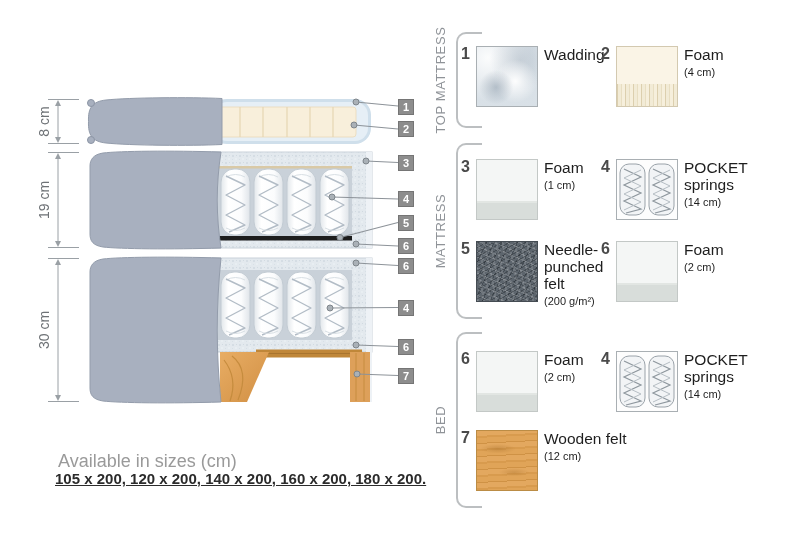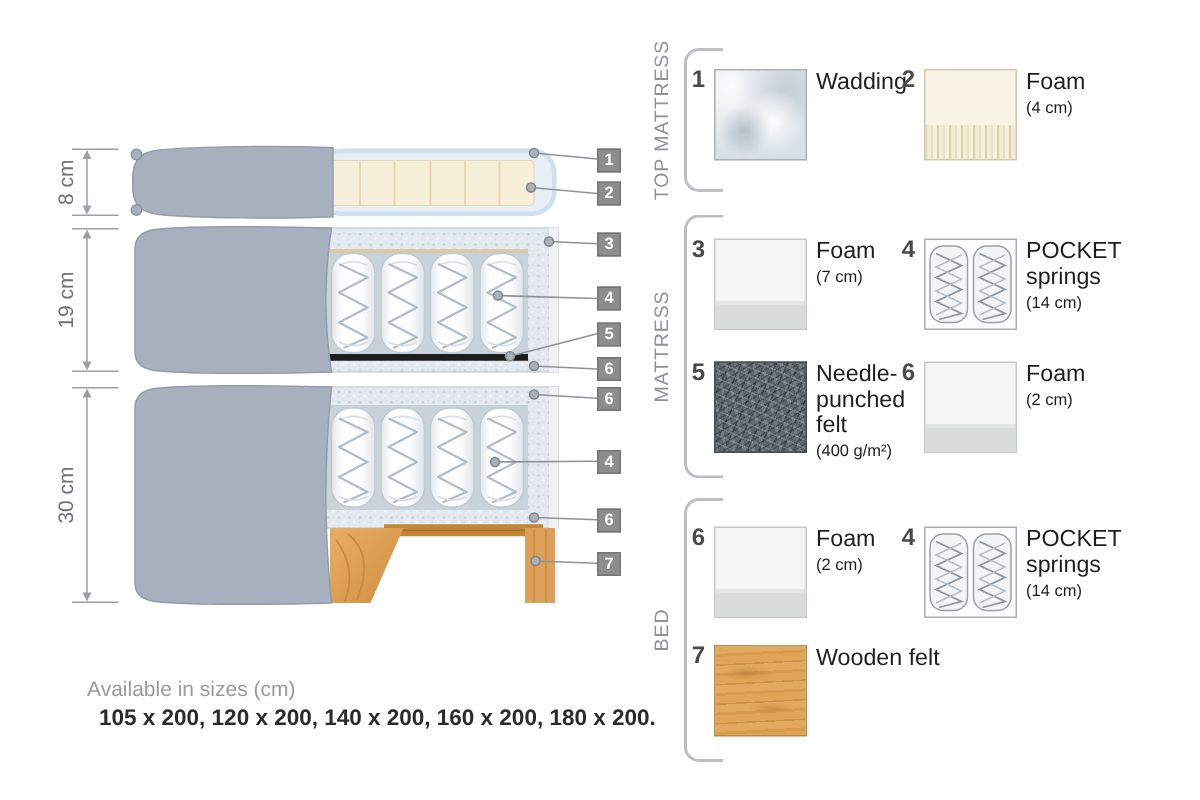--- a/index.html
+++ b/index.html
@@ -45,22 +45,22 @@
     repeating-linear-gradient(78deg, rgba(255,255,255,.12) 0 2px, transparent 2px 6px),
     repeating-linear-gradient(-65deg, rgba(18,24,30,.32) 0 1px, transparent 1px 7px);}
   .sw-wood{border-color:#bb8c45;background:
     radial-gradient(ellipse 30px 8px at 35% 30%, rgba(156,101,33,.35), transparent 60%),
     radial-gradient(ellipse 26px 7px at 62% 70%, rgba(156,101,33,.3), transparent 60%),
     repeating-linear-gradient(177deg, #e3a85f 0 5px, #d89b4e 5px 7px, #e0a458 7px 12px, #cf9245 12px 13px);}
   .sw-springs{background:#fdfdfd;}
   .sw-springs svg{position:absolute;left:0;top:0;}
 
   
-  .sizes-note{position:absolute;left:58px;top:451px;font-size:14px;color:#9a9a9a;}
-  .sizes-list{position:absolute;left:66px;top:470px;font-size:15px;font-weight:600;color:#2b2b2b;}
+  .sizes-note{position:absolute;left:58px;top:451px;font-size:18px;color:#9a9a9a;}
+  .sizes-list{position:absolute;left:55px;top:470px;font-size:15px;font-weight:600;color:#2b2b2b;text-decoration:underline;}
 </style>
 </head>
 <body>
 
 <div class="stage">
 
   <svg class="diagram-svg" width="430" height="533" viewBox="0 0 430 533">
     <defs>
       <pattern id="speck" width="7" height="7" patternUnits="userSpaceOnUse">
         <rect width="7" height="7" fill="#e3e9ee"></rect>
@@ -223,21 +223,21 @@
       <div class="lbl">Foam</div>
       <div class="sub">(4 cm)</div>
     </div>
   </div>
 
   <div class="item" style="left:458px;top:159px">
     <span class="num">3</span>
     <div class="swatch sw-foam"></div>
     <div class="labels">
       <div class="lbl">Foam</div>
-      <div class="sub">(7 cm)</div>
+      <div class="sub">(1 cm)</div>
     </div>
   </div>
   <div class="item" style="left:598px;top:159px">
     <span class="num">4</span>
     <div class="swatch sw-springs">
       <svg width="60" height="59" viewBox="0 0 60 59">
         <rect x="3" y="4" width="25" height="51" rx="9" fill="#f2f4f6" stroke="#9aa2a9"></rect>
         <rect x="32" y="4" width="25" height="51" rx="9" fill="#f2f4f6" stroke="#9aa2a9"></rect>
         <polyline points="7,9 24,17 7,25 24,33 7,41 24,49 9,53" fill="none" stroke="#8e979e" stroke-width="1.2"></polyline>
         <polyline points="36,9 53,17 36,25 53,33 36,41 53,49 38,53" fill="none" stroke="#8e979e" stroke-width="1.2"></polyline>
@@ -251,21 +251,21 @@
       <div class="sub">(14 cm)</div>
     </div>
   </div>
   <div class="item" style="left:458px;top:241px">
     <span class="num">5</span>
     <div class="swatch sw-felt"></div>
     <div class="labels">
       <div class="lbl">Needle-
 punched
 felt</div>
-      <div class="sub">(400 g/m²)</div>
+      <div class="sub">(200 g/m²)</div>
     </div>
   </div>
   <div class="item" style="left:598px;top:241px">
     <span class="num">6</span>
     <div class="swatch sw-foam"></div>
     <div class="labels">
       <div class="lbl">Foam</div>
       <div class="sub">(2 cm)</div>
     </div>
   </div>
@@ -294,19 +294,20 @@
       <div class="lbl">POCKET
 springs</div>
       <div class="sub">(14 cm)</div>
     </div>
   </div>
   <div class="item" style="left:458px;top:430px">
     <span class="num">7</span>
     <div class="swatch sw-wood"></div>
     <div class="labels">
       <div class="lbl">Wooden felt</div>
+      <div class="sub">(12 cm)</div>
     </div>
   </div>
 
   <div class="sizes-note">Available in sizes (cm)</div>
   <div class="sizes-list">105 x 200, 120 x 200, 140 x 200, 160 x 200, 180 x 200.</div>
 
 </div>
 
 </body></html>

